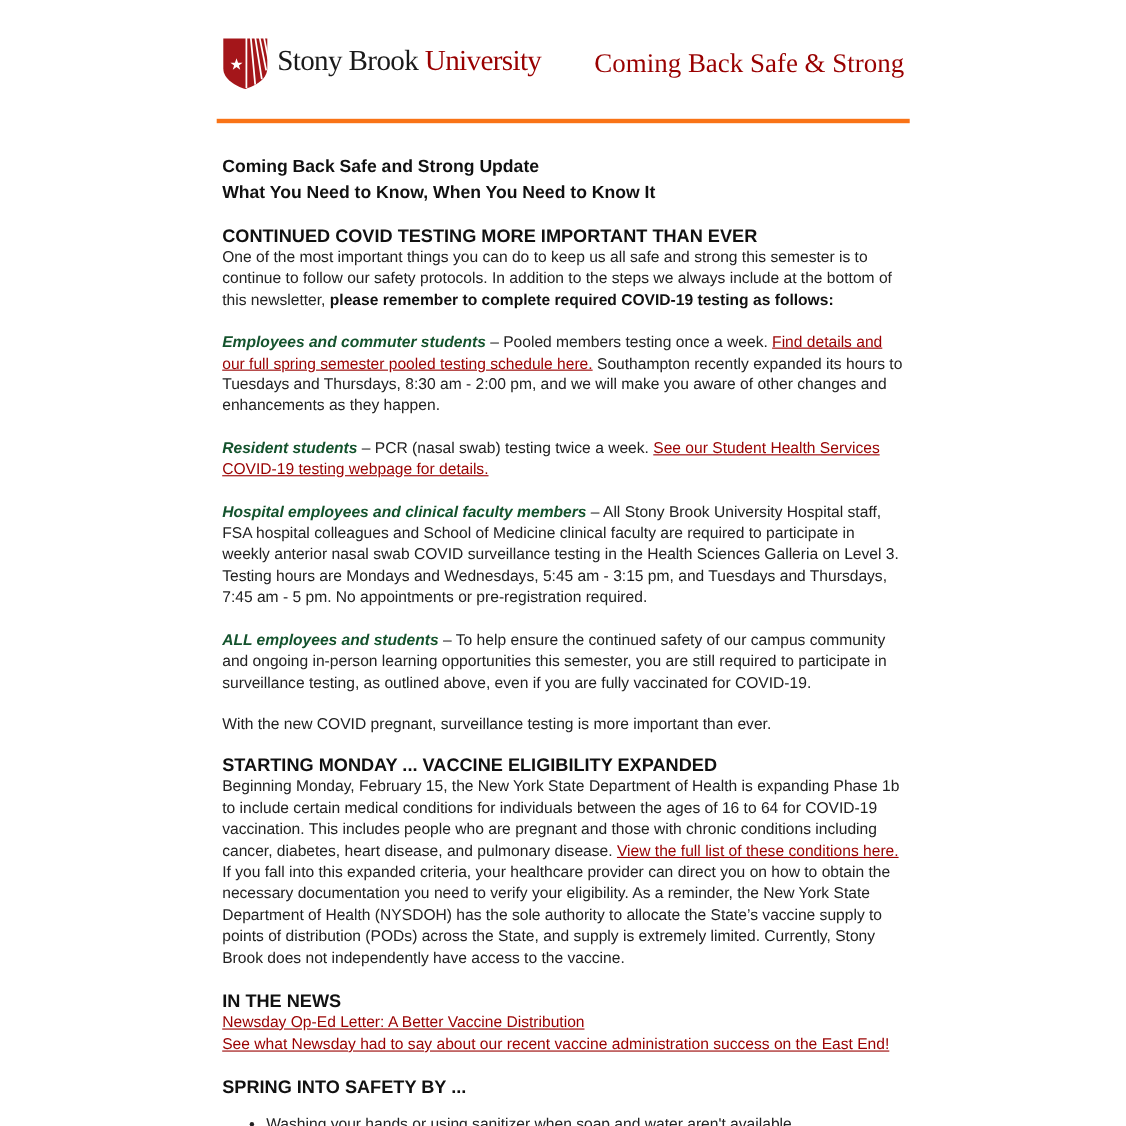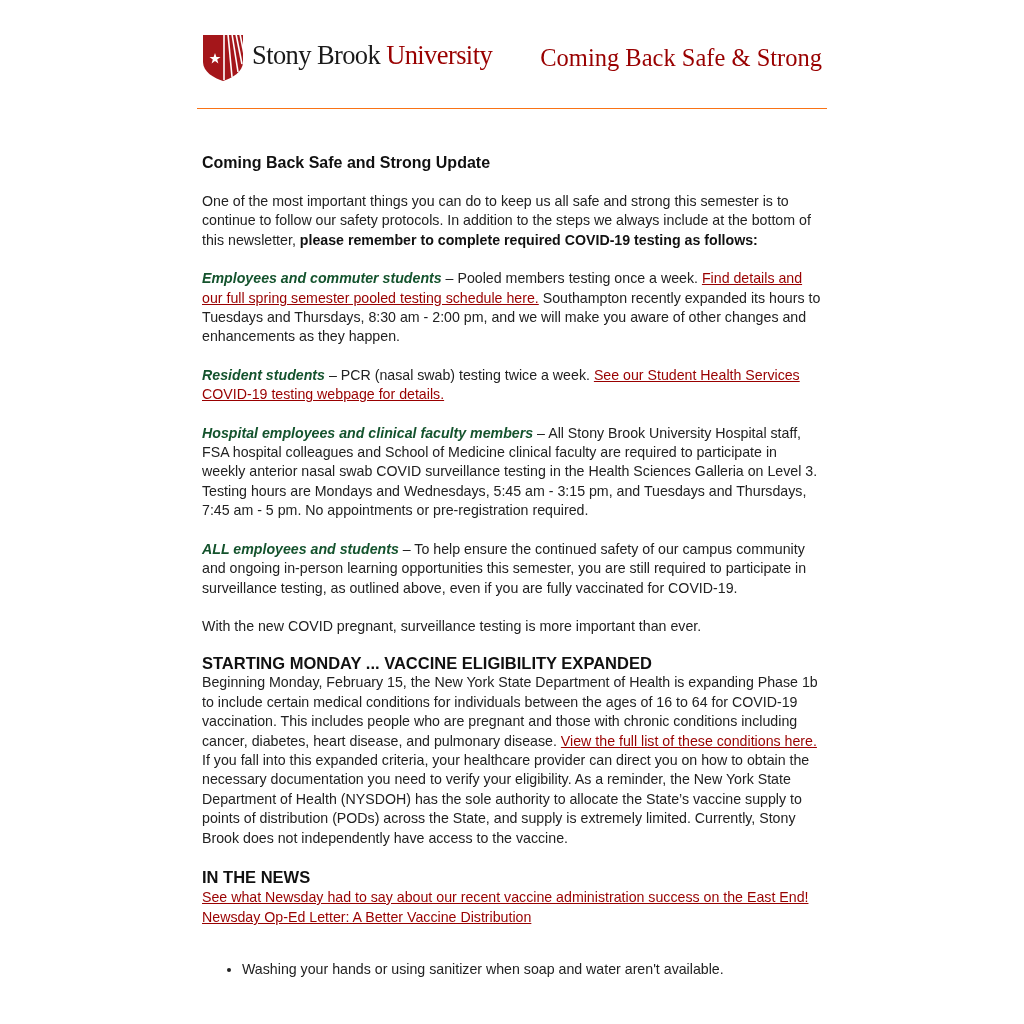--- a/index.html
+++ b/index.html
@@ -16,21 +16,21 @@
     }
     .page {
       position: absolute;
       left: 197px;
       top: 0;
       width: 630px;
     }
     .header {
       position: relative;
       height: 108px;
-      border-bottom: 1px solid #f97316;
+      border-bottom: 4px solid #f97316;
     }
     .logo {
       position: absolute;
       left: 5px;
       top: 32px;
       display: flex;
       align-items: center;
     }
     .shield {
       width: 42px;
@@ -63,21 +63,21 @@
     .content {
       padding: 0 5px;
     }
     .intro-title {
       font-size: 16px;
       font-weight: bold;
       color: #111;
       line-height: 24px;
       margin: 0;
     }
-    .intro-title.first { margin-top: 42px; }
+    .intro-title.first { margin-top: 28px; }
     .section-heading {
       font-size: 16.5px;
       font-weight: bold;
       color: #111;
       line-height: 20px;
       margin: 0;
     }
     p {
       font-size: 14.2px;
       line-height: 19.4px;
@@ -115,22 +115,24 @@
         <line x1="34" y1="2" x2="40" y2="32" stroke="#fff" stroke-width="1.6"></line>
         <line x1="38" y1="2" x2="42" y2="22" stroke="#fff" stroke-width="1.6"></line>
       </svg>
       <span class="logo-text"><span class="stony">Stony Brook</span> <span class="univ">University</span></span>
     </div>
     <div class="tagline">Coming Back Safe &amp; Strong</div>
   </div>
 
   <div class="content">
     <h1 class="intro-title first">Coming Back Safe and Strong Update</h1>
+    <h2 class="intro-title">What You Need to Know, When You Need to Know It</h2>
 
     <div style="height:17px"></div>
+    <h3 class="section-heading">CONTINUED COVID TESTING MORE IMPORTANT THAN EVER</h3>
     <p><span>One of the most important things you can do to keep us all safe and strong this semester is to continue to follow our safety protocols. In addition to the steps we always include at the bottom of this newsletter, </span><span class="strong">please remember to complete required COVID-19 testing as follows:</span></p>
 
     <div class="gap"></div>
     <p><span class="lead">Employees and commuter students</span><span> – Pooled members testing once a week. </span><a href="#">Find details and our full spring semester pooled testing schedule here.</a><span> Southampton recently expanded its hours to Tuesdays and Thursdays, 8:30 am - 2:00 pm, and we will make you aware of other changes and enhancements as they happen.</span></p>
 
     <div class="gap"></div>
     <p><span class="lead">Resident students</span><span> – PCR (nasal swab) testing twice a week. </span><a href="#">See our Student Health Services COVID-19 testing webpage for details.</a></p>
 
     <div class="gap"></div>
     <p><span class="lead">Hospital employees and clinical faculty members</span><span> – All Stony Brook University Hospital staff, FSA hospital colleagues and School of Medicine clinical faculty are required to participate in weekly anterior nasal swab COVID surveillance testing in the Health Sciences Galleria on Level 3. Testing hours are Mondays and Wednesdays, 5:45 am - 3:15 pm, and Tuesdays and Thursdays, 7:45 am - 5 pm. No appointments or pre-registration required.</span></p>
@@ -140,22 +142,23 @@
 
     <div class="gap"></div>
     <p>With the new COVID pregnant, surveillance testing is more important than ever.</p>
 
     <div style="height:17px"></div>
     <h3 class="section-heading">STARTING MONDAY ... VACCINE ELIGIBILITY EXPANDED</h3>
     <p><span>Beginning Monday, February 15, the New York State Department of Health is expanding Phase 1b to include certain medical conditions for individuals between the ages of 16 to 64 for COVID-19 vaccination. This includes people who are pregnant and those with chronic conditions including cancer, diabetes, heart disease, and pulmonary disease. </span><a href="#">View the full list of these conditions here.</a><span> If you fall into this expanded criteria, your healthcare provider can direct you on how to obtain the necessary documentation you need to verify your eligibility. As a reminder, the New York State Department of Health (NYSDOH) has the sole authority to allocate the State’s vaccine supply to points of distribution (PODs) across the State, and supply is extremely limited. Currently, Stony Brook does not independently have access to the vaccine.</span></p>
 
     <div style="height:19px"></div>
     <h3 class="section-heading">IN THE NEWS</h3>
+    <a href="#" class="news-link">Newsday Op-Ed Letter: A Better Vaccine Distribution</a>
     <a href="#" class="news-link">See what Newsday had to say about our recent vaccine administration success on the East End!</a>
-    <a href="#" class="news-link">Newsday Op-Ed Letter: A Better Vaccine Distribution</a>
 
     <div style="height:19px"></div>
+    <h3 class="section-heading">SPRING INTO SAFETY BY ...</h3>
     <div style="height:14px"></div>
     <ul>
       <li>Washing your hands or using sanitizer when soap and water aren't available.</li>
     </ul>
   </div>
 </div>
 
 </body></html>

